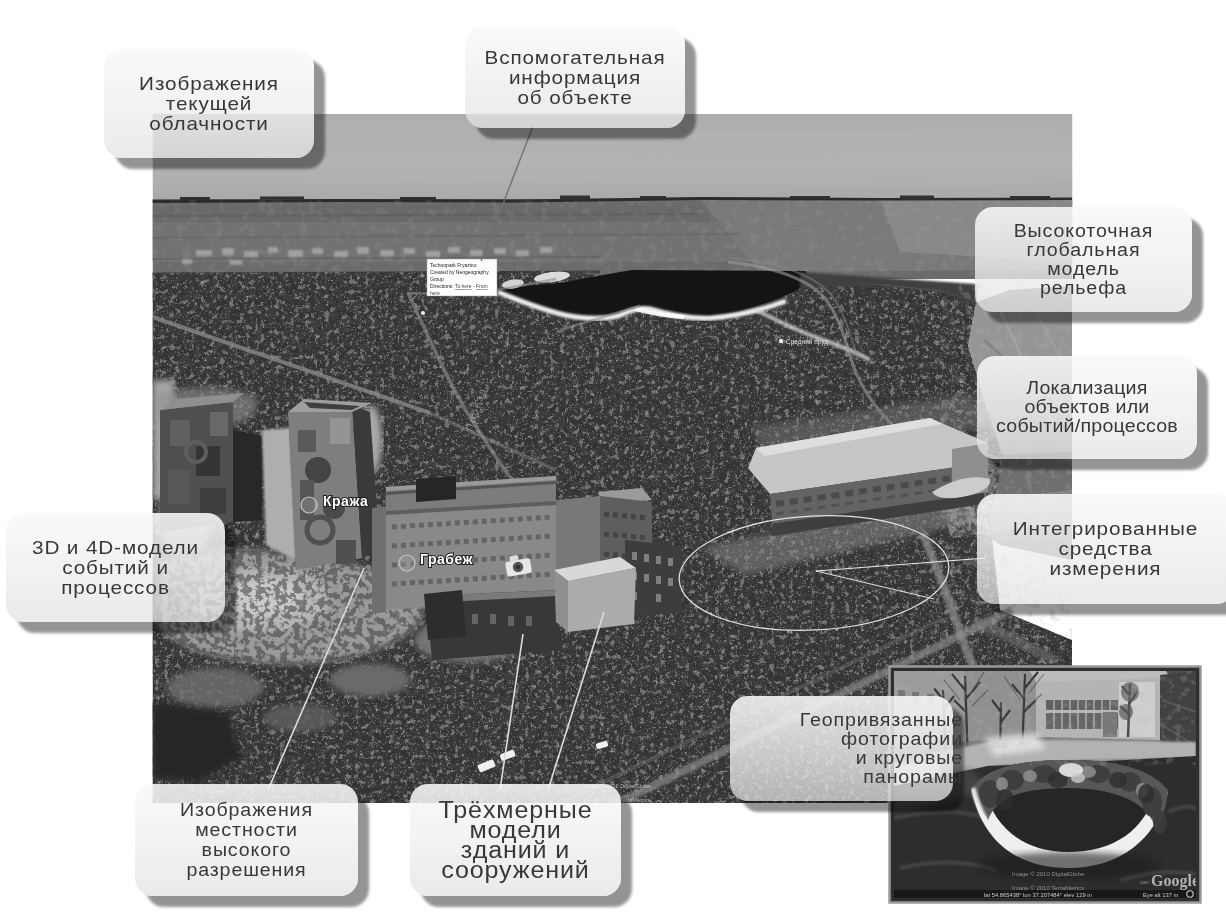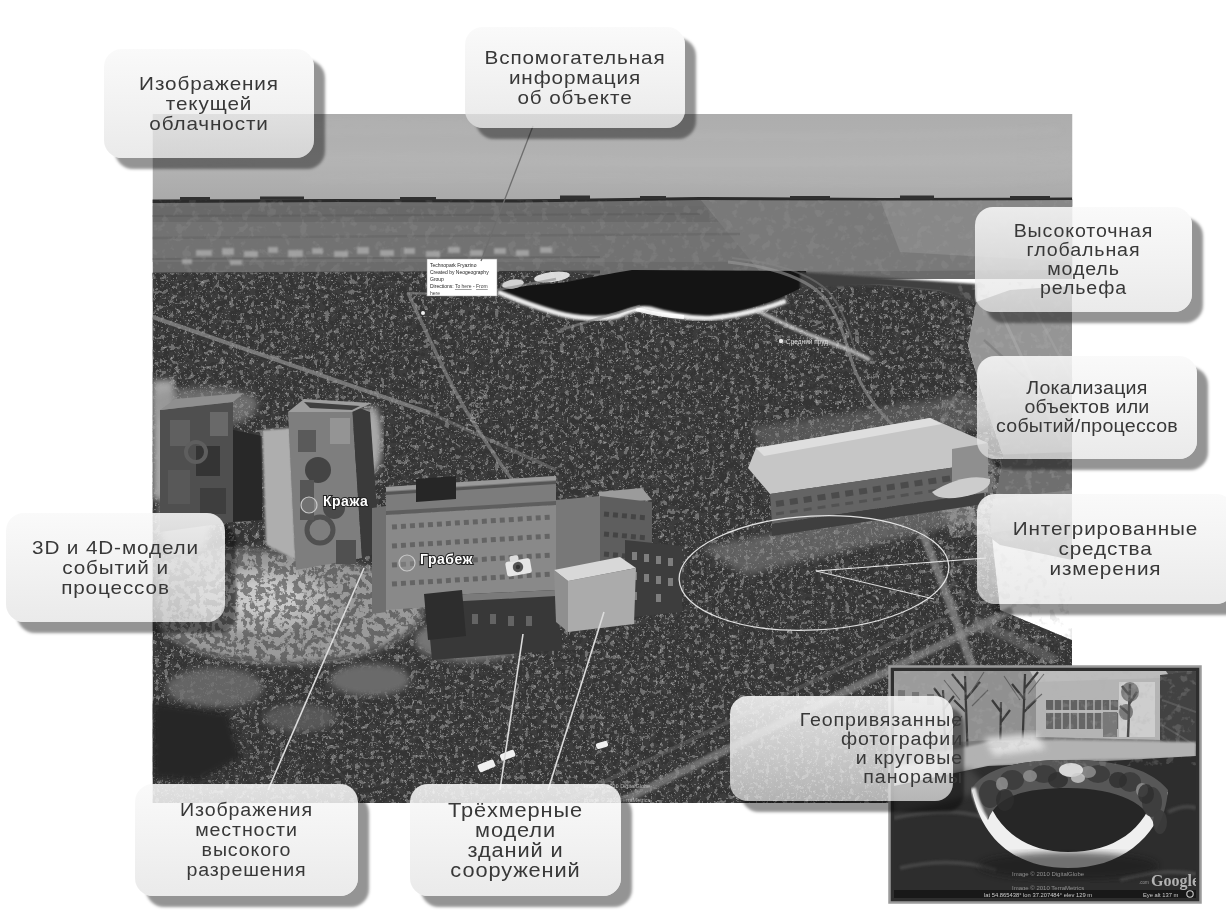--- a/index.html
+++ b/index.html
@@ -495,16 +495,16 @@
 </div>
 
 <div class="callout" style="left:730px;top:696px;width:223px;height:105px;font-size:18px;line-height:19px;text-align:right;">
   <div>Геопривязанные<br>фотографии<br>и круговые<br>панорамы</div>
 </div>
 
 <div class="callout" style="left:135px;top:784px;width:223px;height:112px;font-size:18px;line-height:20px;">
   <div>Изображения<br>местности<br>высокого<br>разрешения</div>
 </div>
 
-<div class="callout" style="left:410px;top:784px;width:211px;height:112px;font-size:20px;line-height:20px;">
+<div class="callout" style="left:410px;top:784px;width:211px;height:112px;font-size:23px;line-height:20px;">
   <div>Трёхмерные<br>модели<br>зданий и<br>сооружений</div>
 </div>
 </div>
 
 </body></html>

